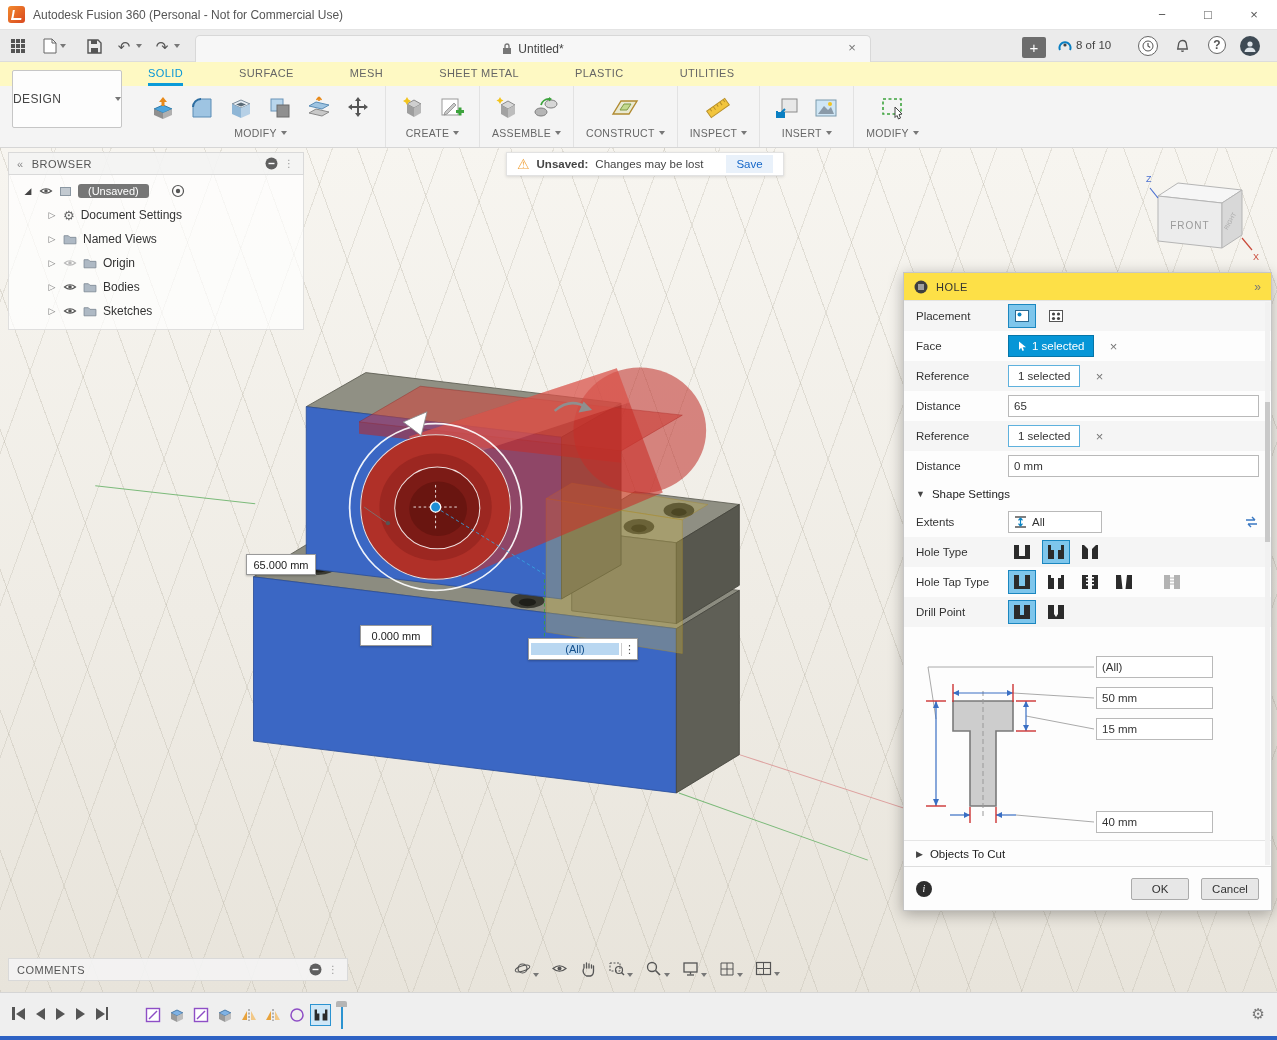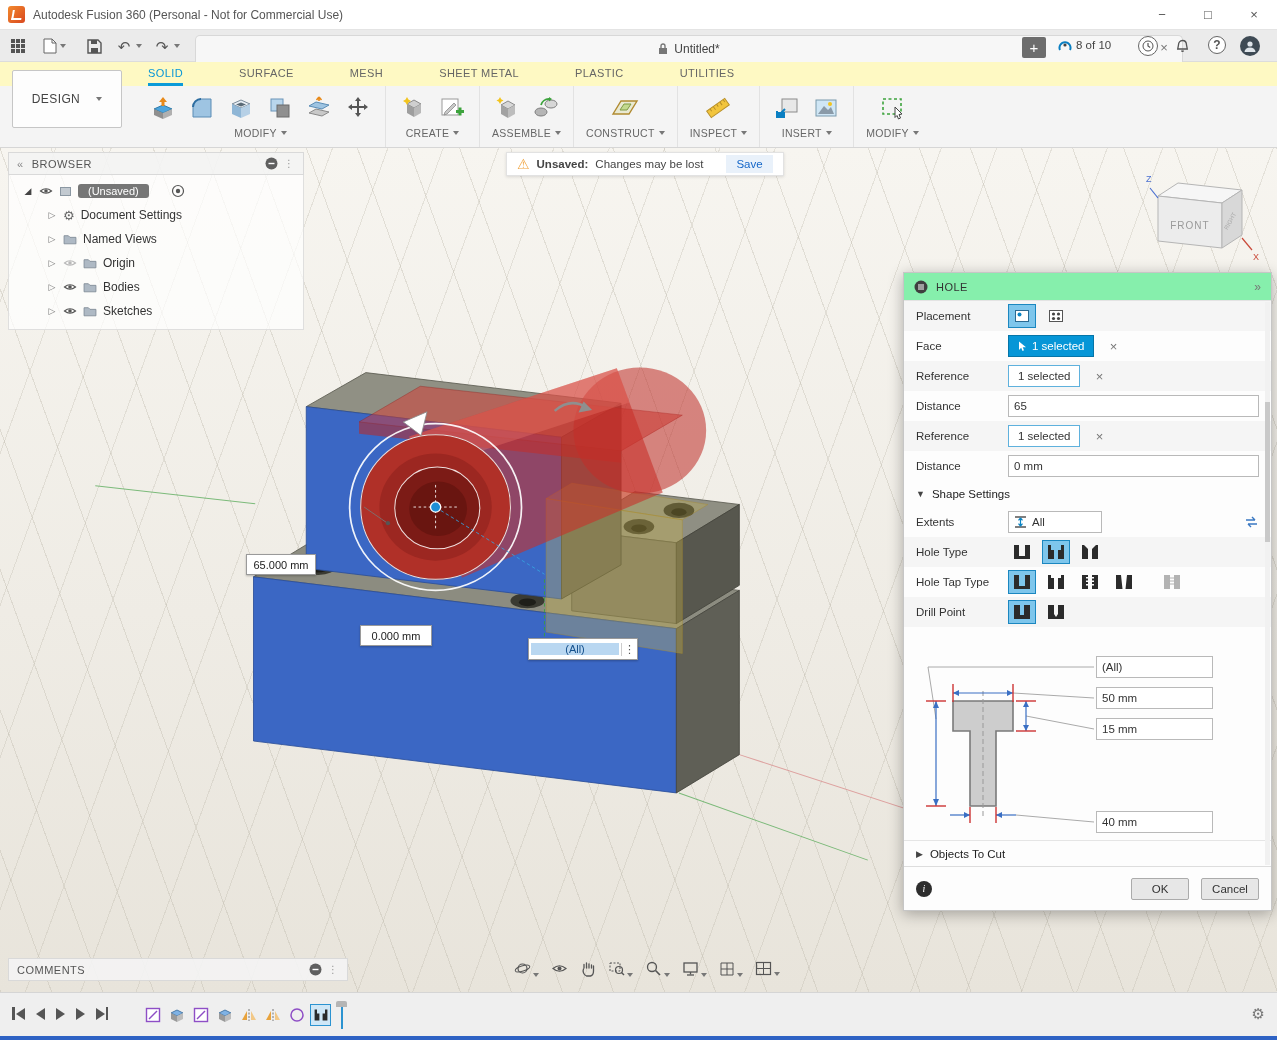--- a/index.html
+++ b/index.html
@@ -13,36 +13,36 @@
 .app-logo::after{content:"";position:absolute;left:4px;top:4px;width:8px;height:8px;border-left:2.5px solid #fff;border-bottom:2.5px solid #fff;transform:skewX(-10deg)}
 .win-title{font-size:12px;color:#555}
 .win-controls{margin-left:auto;display:flex}
 .win-btn{width:46px;height:29px;display:flex;align-items:center;justify-content:center;font-size:13px;color:#555}
 
 
 .qat{position:absolute;top:30px;left:0;right:0;height:32px;background:#ebebeb;border-bottom:1px solid #dcdcdc}
 .qicon{position:absolute;top:7px;width:20px;height:18px;display:flex;align-items:center;justify-content:center;color:#555}
 .qcaret{position:absolute;top:14px;width:0;height:0;border-left:3.5px solid transparent;border-right:3.5px solid transparent;border-top:4px solid #777}
 .qglyph{font-size:15px;color:#555;line-height:1}
-.doc-tab{position:absolute;left:195px;top:5px;width:988px;height:27px;background:#f7f7f7;border:1px solid #d8d8d8;border-bottom:none;border-radius:5px 5px 0 0;display:flex;align-items:center;justify-content:center;gap:6px;font-size:12px;color:#444}
+.doc-tab{position:absolute;left:195px;top:5px;width:676px;height:27px;background:#f7f7f7;border:1px solid #d8d8d8;border-bottom:none;border-radius:5px 5px 0 0;display:flex;align-items:center;justify-content:center;gap:6px;font-size:12px;color:#444}
 .tab-close{position:absolute;right:10px;top:4px;font-size:13px;color:#777;width:16px;text-align:center}
 .plus-tab{position:absolute;left:1022px;top:7px;width:24px;height:21px;background:#6d6d6d;color:#fff;border-radius:2px;display:flex;align-items:center;justify-content:center;font-size:15px}
 .quota{position:absolute;left:1058px;top:8px;display:flex;align-items:center;gap:4px;font-size:11.5px;color:#444}
 .tb-round{position:absolute;top:6px;width:20px;height:20px;border-radius:50%;display:flex;align-items:center;justify-content:center}
 .help-btn{background:#fff;border:1.5px solid #666;color:#555;font-size:12px;font-weight:bold;width:18px;height:18px}
 .avatar{background:#3e4a54}
 
 
 .rtabs{position:absolute;top:62px;left:0;right:0;height:24px;background:#fef9c3;display:flex;gap:56px;padding-left:148px}
 .rtab{font-size:11px;color:#666;display:flex;align-items:center;border-bottom:3px solid transparent;letter-spacing:.4px}
 .rtab.active{color:#0696d7;border-bottom-color:#0b9bd8}
 
 
 .toolbar{position:absolute;top:86px;left:0;right:0;height:62px;background:#f4f4f4;border-bottom:1px solid #d6d6d6;display:flex;padding-left:136px}
-.design-btn{position:absolute;left:12px;top:70px;width:110px;height:58px;background:#fdfdfd;border:1px solid #c6c6c6;border-radius:2px;display:flex;align-items:center;justify-content:center;gap:16px;font-size:12px;color:#444;letter-spacing:.4px;z-index:6}
+.design-btn{position:absolute;left:12px;top:70px;width:110px;height:58px;background:#fdfdfd;border:1px solid #c6c6c6;border-radius:2px;display:flex;align-items:center;justify-content:space-between;gap:16px;font-size:12px;color:#444;letter-spacing:.4px;z-index:6}
 .grp{display:flex;flex-direction:column;align-items:center;padding:3px 12px 2px;border-right:1px solid #e2e2e2}
 .ic-row{display:flex;gap:9px;align-items:center;height:37px}
 .tbi{width:30px;height:30px;display:flex;align-items:center;justify-content:center}
 .grp-lbl{margin-top:1px;font-size:10.5px;color:#666;display:flex;align-items:center;gap:4px;letter-spacing:.3px}
 .cdn{width:0;height:0;border-left:3.5px solid transparent;border-right:3.5px solid transparent;border-top:4px solid #777}
 
 
 .viewport{position:absolute;top:148px;left:0;width:1277px;height:844px;overflow:hidden;
 background-image:
  repeating-linear-gradient(70deg, rgba(185,180,166,.35) 0 1px, transparent 1px 48px),
@@ -73,21 +73,21 @@
 .vcombo-text{flex:1;margin:2px;background:#b9d7f1;color:#14508c;text-align:center}
 .vcombo-menu{width:16px;border-left:1px solid #ccc;color:#555;text-align:center;font-size:11px}
 
 
 .comments{position:absolute;left:8px;top:810px;width:340px}
 .navbar{position:absolute;left:514px;top:812px;display:flex;align-items:center;gap:12px}
 .nav-item{display:flex;align-items:end;gap:2px;color:#555}
 
 
 .dialog{position:absolute;left:903px;top:124px;width:369px;background:#fdfdfd;border:1px solid #c6c6c6;box-shadow:0 3px 14px rgba(0,0,0,.3);font-size:11.5px}
-.dlg-head{height:28px;display:flex;align-items:center;gap:8px;padding:0 10px;border-bottom:1px solid #e3e3e3;background:#86efac}
+.dlg-head{height:28px;display:flex;align-items:center;gap:8px;padding:0 10px;border-bottom:1px solid #e3e3e3;background:#fde047}
 .dlg-title{font-size:11px;color:#333;letter-spacing:.5px;flex:1}
 .drow{height:30px;display:flex;align-items:center;padding:0 12px;gap:6px}
 .drow.alt{background:#f5f5f5}
 .dlabel{width:86px;color:#333;flex-shrink:0}
 .dinput{flex:1;height:22px;border:1px solid #b9b9b9;background:#fff;font-size:11.5px;padding:0 5px;display:flex;align-items:center}
 .selbtn-blue{height:22px;background:#0696d7;color:#fff;border:1px solid #0575a8;display:flex;align-items:center;gap:5px;padding:0 9px}
 .selbtn-white{height:22px;background:#fff;color:#333;border:1px solid #5fb1dd;display:flex;align-items:center;padding:0 9px}
 .xbtn{color:#777;font-size:13px;margin-left:6px;width:14px;text-align:center}
 .sec-head{height:26px;display:flex;align-items:center;gap:7px;padding:0 12px;color:#222}
 .sec-caret{font-size:9px;color:#444}

